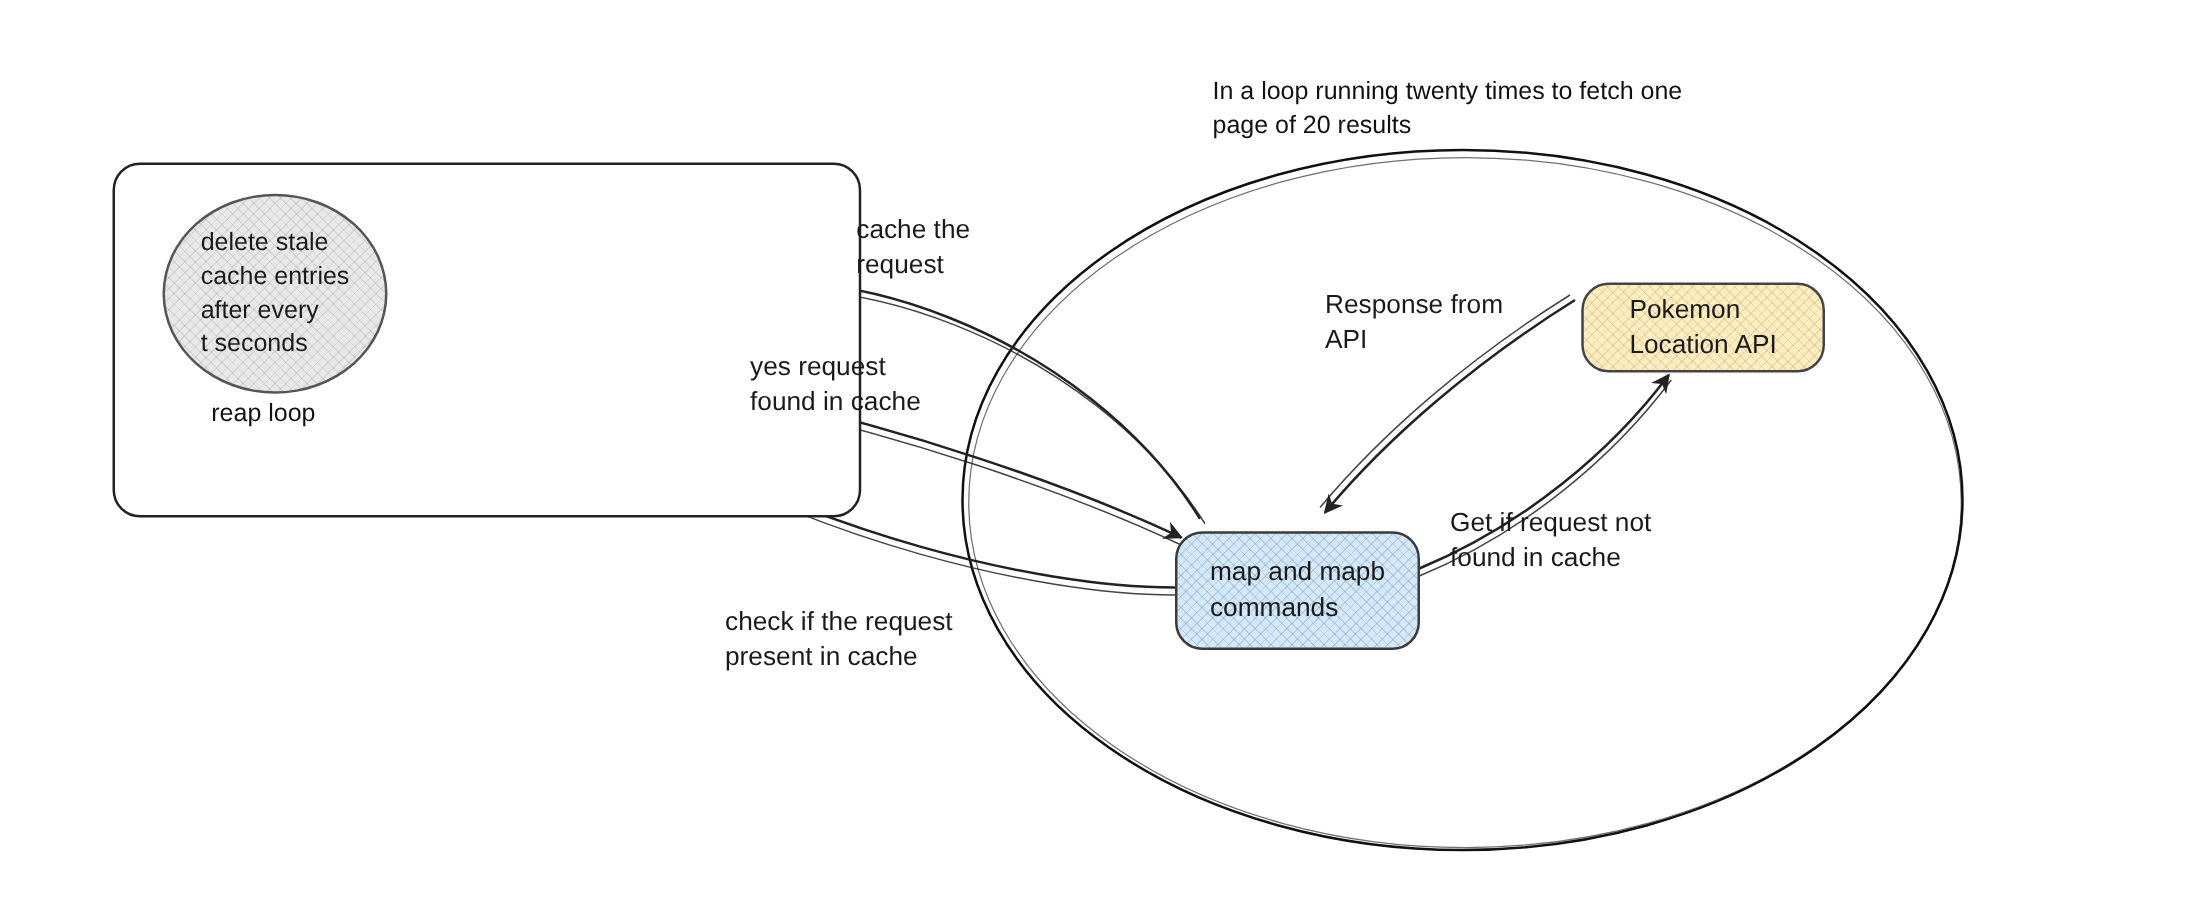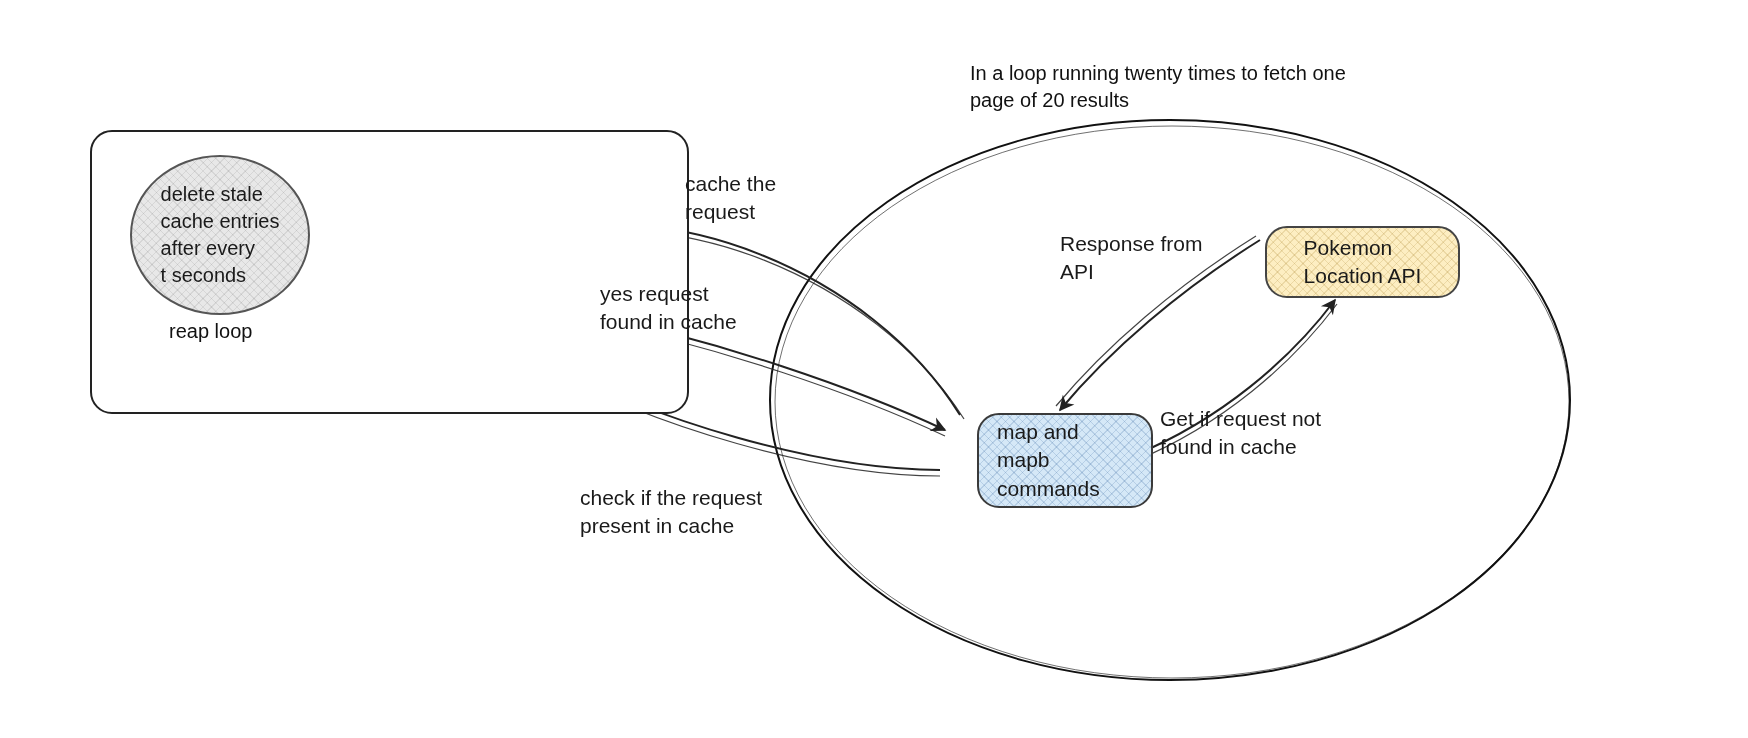--- a/index.html
+++ b/index.html
@@ -144,21 +144,21 @@
 cache entries
 after every
 t seconds</span>
 </div>
 <div class="caption" style="left:169px; top:318px; width:150px;">reap loop</div>
 
 
 <div class="caption" style="left:970px; top:60px; width:470px; white-space:pre-line;">In a loop running twenty times to fetch one
 page of 20 results</div>
 
-<div class="node card hatch-blue" style="left:940px; top:413px; width:176px; height:95px;margin-left:37px;">
+<div class="node card hatch-blue" style="left:940px; top:425px; width:196px; height:95px;">
   <span class="txt" style="white-space:pre-line;">map and mapb
 commands</span>
 </div>
 
 <div class="node card hatch-yellow" style="left:1265px; top:195px; width:195px; height:72px;margin-top:31px;">
   <span class="txt" style="white-space:pre-line;">Pokemon
 Location API</span>
 </div>
 
 <div class="label" style="left:685px; top:170px; width:170px; white-space:pre-line;">cache the

